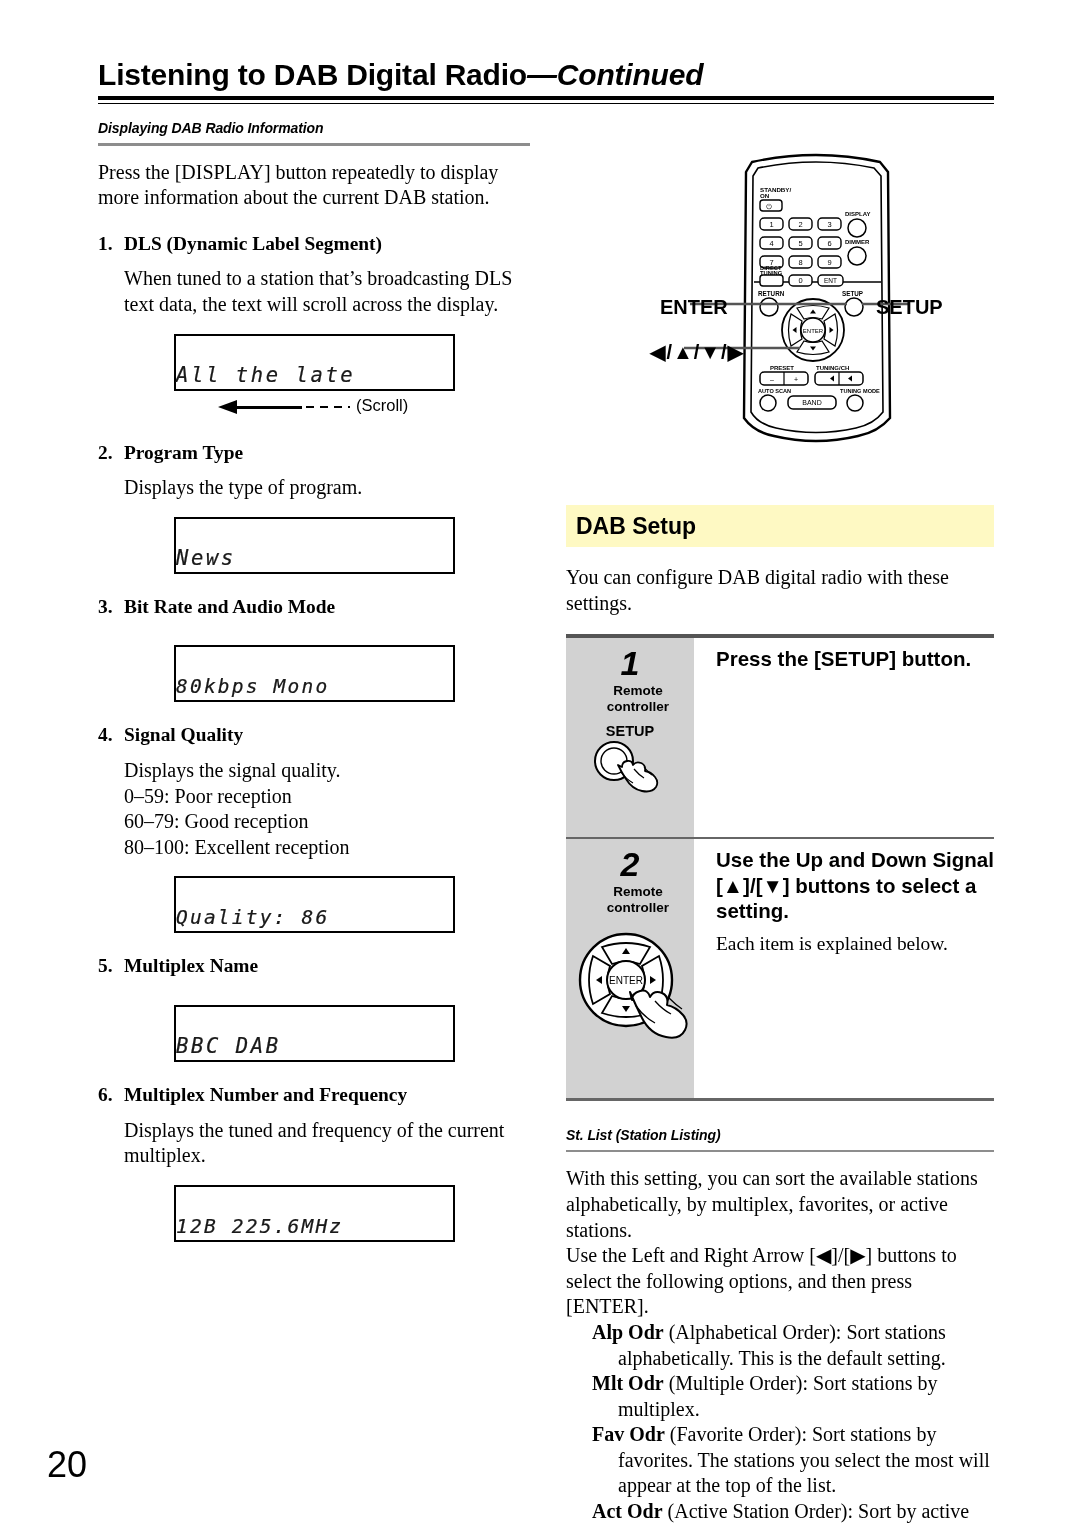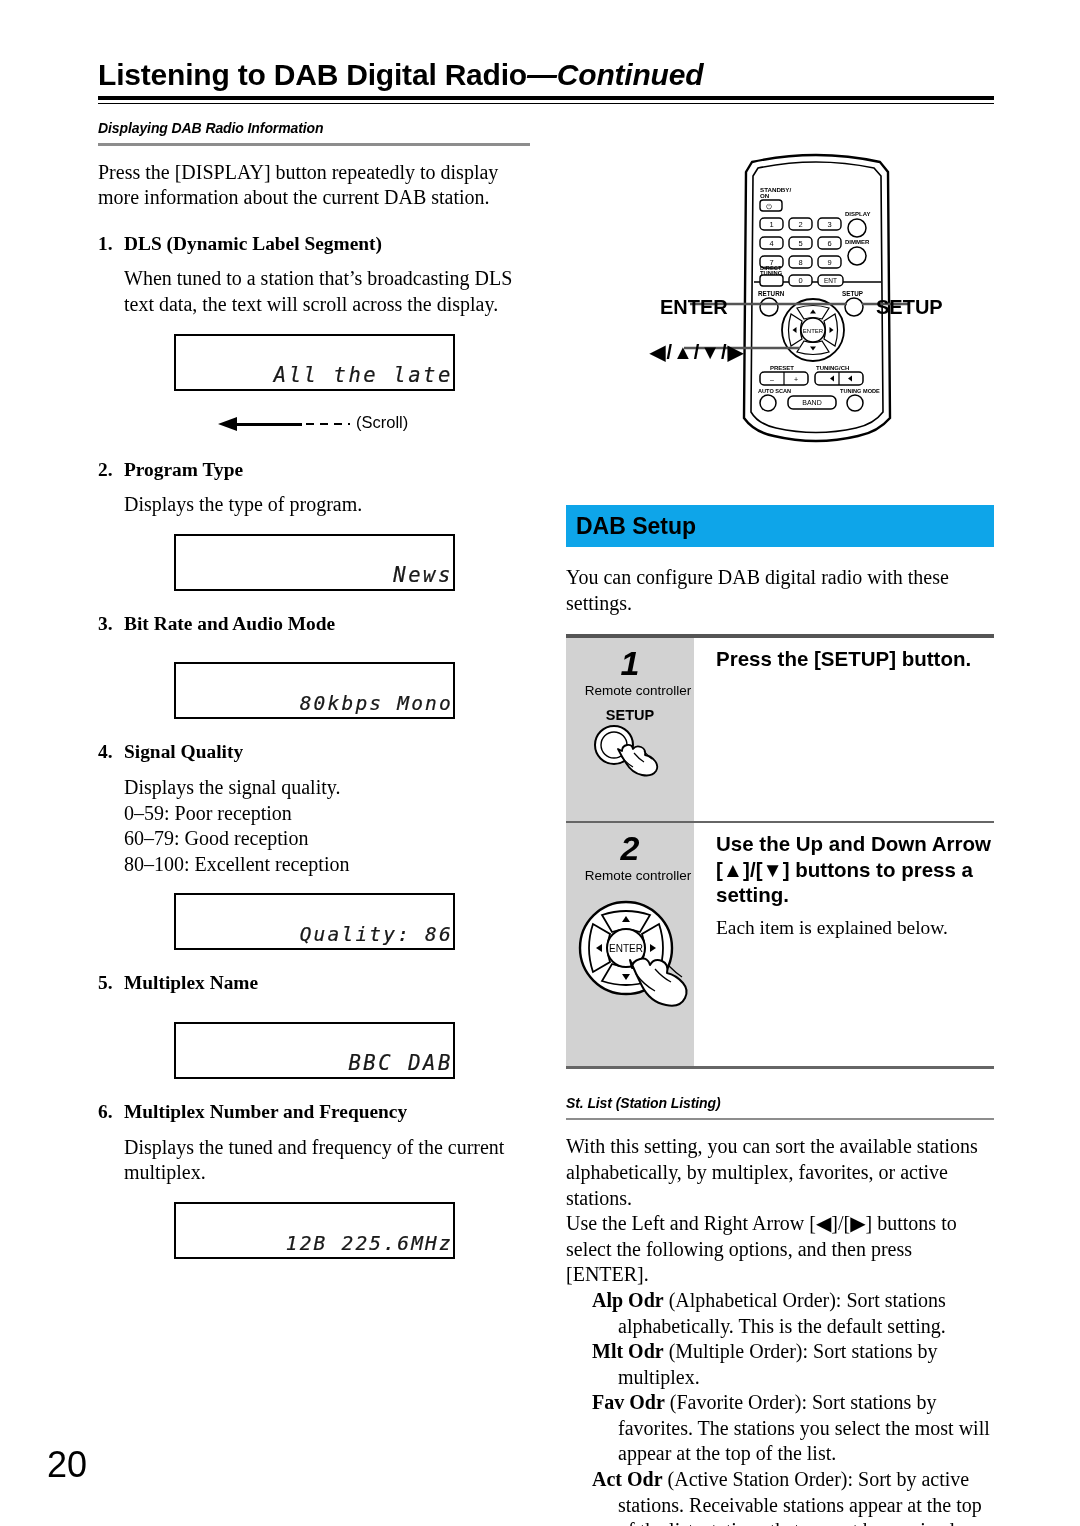--- a/index.html
+++ b/index.html
@@ -41,69 +41,69 @@
   .numitem .h{font-weight:bold;font-size:19.4px;line-height:25.6px;}
   .indent{margin-left:26px;}
 
   
   .lcd{
     box-sizing:border-box;
     width:281px;height:57px;border:2.2px solid #000;margin:16px 0 0 76px;
     position:relative;background:#fff;
   }
   .lcd .txt{
-    position:absolute;left:0;right:0;bottom:2px;text-align:right;
+    position:absolute;left:0;right:8px;bottom:2px;
     font-family:"DejaVu Sans Mono", monospace;
     font-size:20.5px;font-style:italic;letter-spacing:2.6px;
     white-space:pre;color:#1a1a1a;margin-top:12px;
     -webkit-text-stroke:0.2px #000;
   }
   .lcd.wide .txt{font-size:19.5px;letter-spacing:2.2px;}
 
   
   .scrollrow{
-    margin:24px 0 0 76px;width:281px;height:22px;position:relative;
+    margin:7px 0 0 76px;width:281px;height:22px;position:relative;
     font-size:16.5px;font-family:"Liberation Sans", sans-serif;
   }
   .scrollrow .arrowline{position:absolute;left:44px;top:8px;width:130px;height:3px;}
   .scrollrow .solid{position:absolute;left:18px;top:0;width:66px;height:3px;background:#000;}
   .scrollrow .head{
     position:absolute;left:0;top:-6px;width:0;height:0;
     border-top:7.5px solid transparent;border-bottom:7.5px solid transparent;
     border-right:19px solid #000;
   }
   .scrollrow .dash{
     position:absolute;left:88px;top:0;width:44px;height:2.4px;
     background:repeating-linear-gradient(to right,#000 0 8px,transparent 8px 14px);
   }
   .scrollrow .lab{position:absolute;left:182px;top:-2px;}
 
   
   .band{
-    background:#0ea5e9;height:42px;display:flex;align-items:center;
+    background:#fef9c3;height:42px;display:flex;align-items:center;
     padding-left:10px;box-sizing:border-box;
   }
   .band span{
     font-family:"Liberation Sans", sans-serif;font-weight:bold;font-size:23px;
   }
 
   
   .steprule{height:3.4px;background:#555;}
   .steprule.thin{height:2.6px;background:#666;}
   .step{display:flex;position:relative;}
   .step .left{
     width:128px;flex:none;background:#d2d2d2;padding:6px 0 10px 0;
     text-align:center;position:relative;
   }
   .step .num{
     font-family:"Liberation Sans", sans-serif;font-weight:bold;font-style:italic;
     font-size:34px;line-height:38px;
   }
   .step .rc{
-    font-family:"Liberation Sans", sans-serif;font-weight:normal;font-size:13.5px;
+    font-family:"Liberation Sans", sans-serif;font-weight:bold;font-size:13.5px;
     line-height:16px;margin-top:1px;margin-left:16px;
   }
   .step .right{flex:1;padding:8px 0 0 22px;box-sizing:border-box;}
   .step .sh{
     font-family:"Liberation Sans", sans-serif;font-weight:bold;font-size:20.5px;
     line-height:25.5px;
   }
   .step .sb{font-size:19.4px;line-height:25.6px;margin-top:7px;}
 
   .btnlabel{
@@ -382,21 +382,21 @@
           <text x="58" y="68" font-family="Liberation Sans, sans-serif" font-size="10" text-anchor="middle">ENTER</text>
           <path d="M62 76 q6 14 12 26 q8 16 24 19 q14 3 19 -7 q4 -8 -2 -15
                    q-7 -8 -16 -10 q2 -9 -5 -12 q-8 -3 -12 4 q-2 -8 -10 -6
                    q-8 2 -8 9 z" fill="#fff" stroke="#000" stroke-width="2" stroke-linejoin="round"></path>
           <path d="M68 90 q8 11 19 17" fill="none" stroke="#000" stroke-width="1.3"></path>
           <path d="M87 85 q8 9 16 13" fill="none" stroke="#000" stroke-width="1.3"></path>
           <path d="M101 82 q7 7 13 11" fill="none" stroke="#000" stroke-width="1.3"></path>
         </svg>
       </div>
       <div class="right">
-        <div class="sh">Use the Up and Down Arrow [▲]/[▼] buttons to press a setting.</div>
+        <div class="sh">Use the Up and Down Signal [▲]/[▼] buttons to select a setting.</div>
         <div class="sb">Each item is explained below.</div>
       </div>
     </div>
     <div class="steprule thin"></div>
 
     <div class="gap26"></div>
 
     <div class="subhead">St. List (Station Listing)</div>
     <div class="subrule"></div>
     <div class="gap14"></div>

